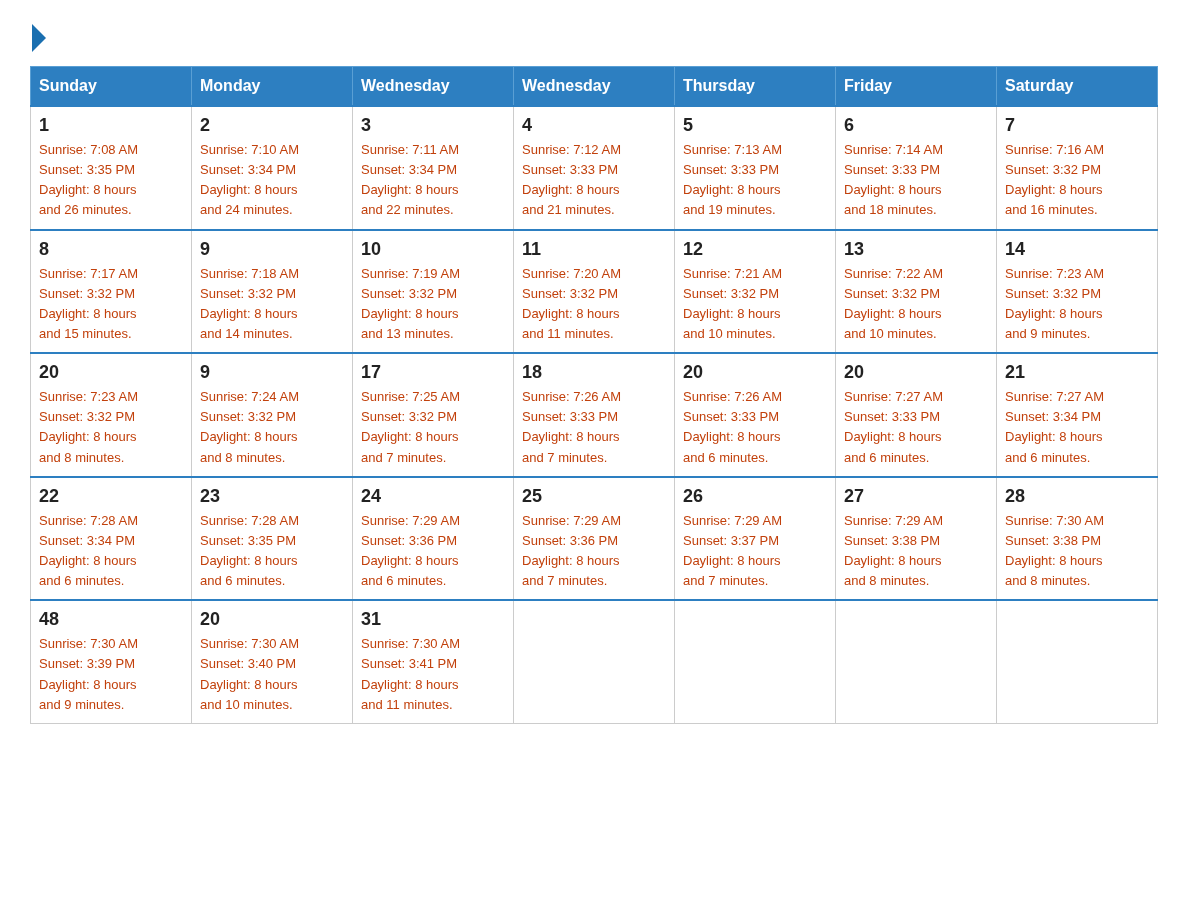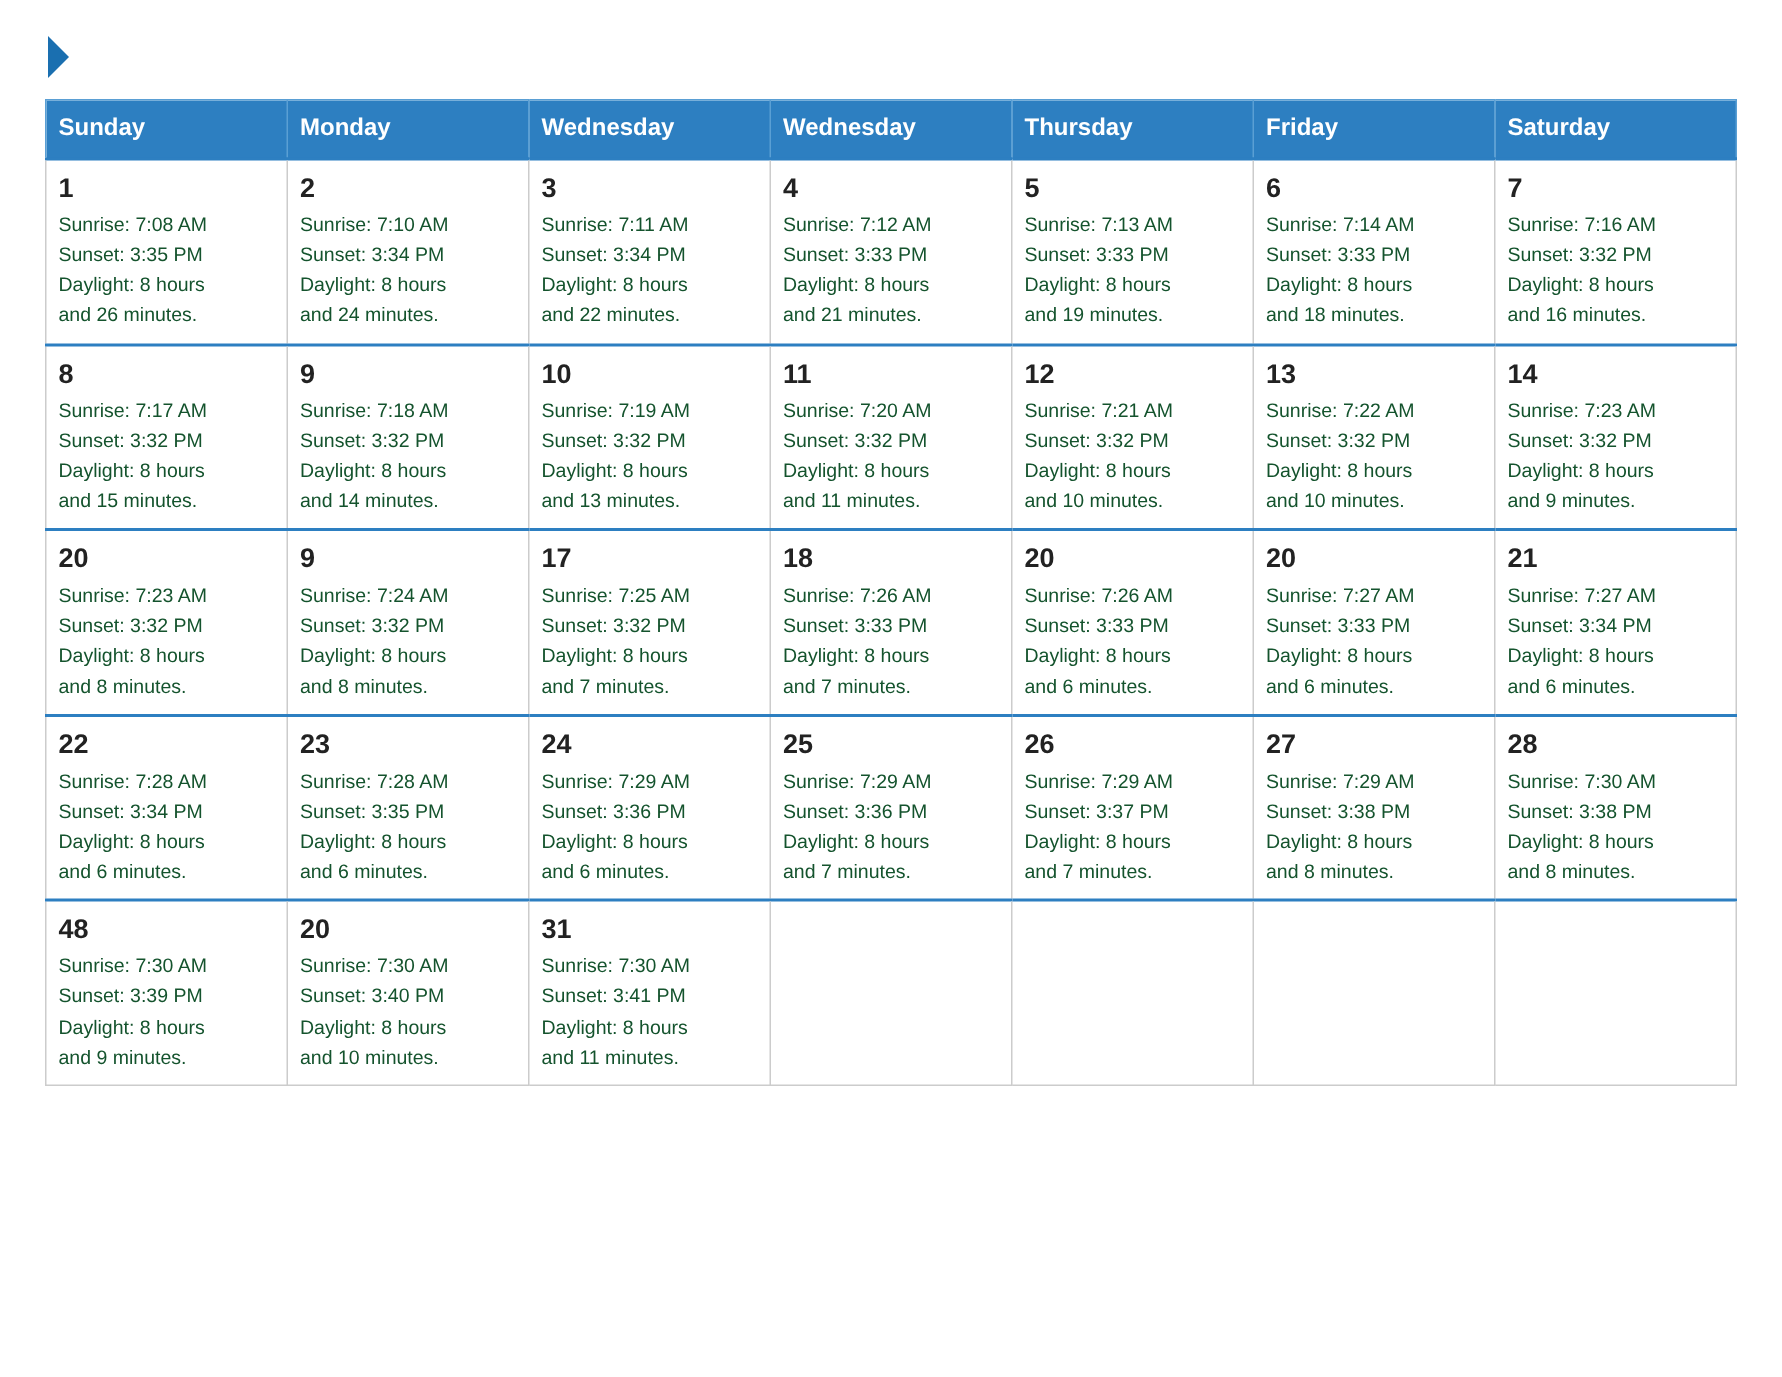--- a/index.html
+++ b/index.html
@@ -87,21 +87,21 @@
     .day-number {
       font-size: 18px;
       font-weight: bold;
       color: #222;
       margin-bottom: 4px;
       display: block;
     }
     .day-info {
       font-size: 13px;
       line-height: 1.55;
-      color: #14532d;
+      color: #c2410c;
     }
     .week-row td {
       border-top: 2px solid #2d7fc1;
     }
     .empty-cell {
       background: #fff;
     }
   </style>
 </head>
 <body>

